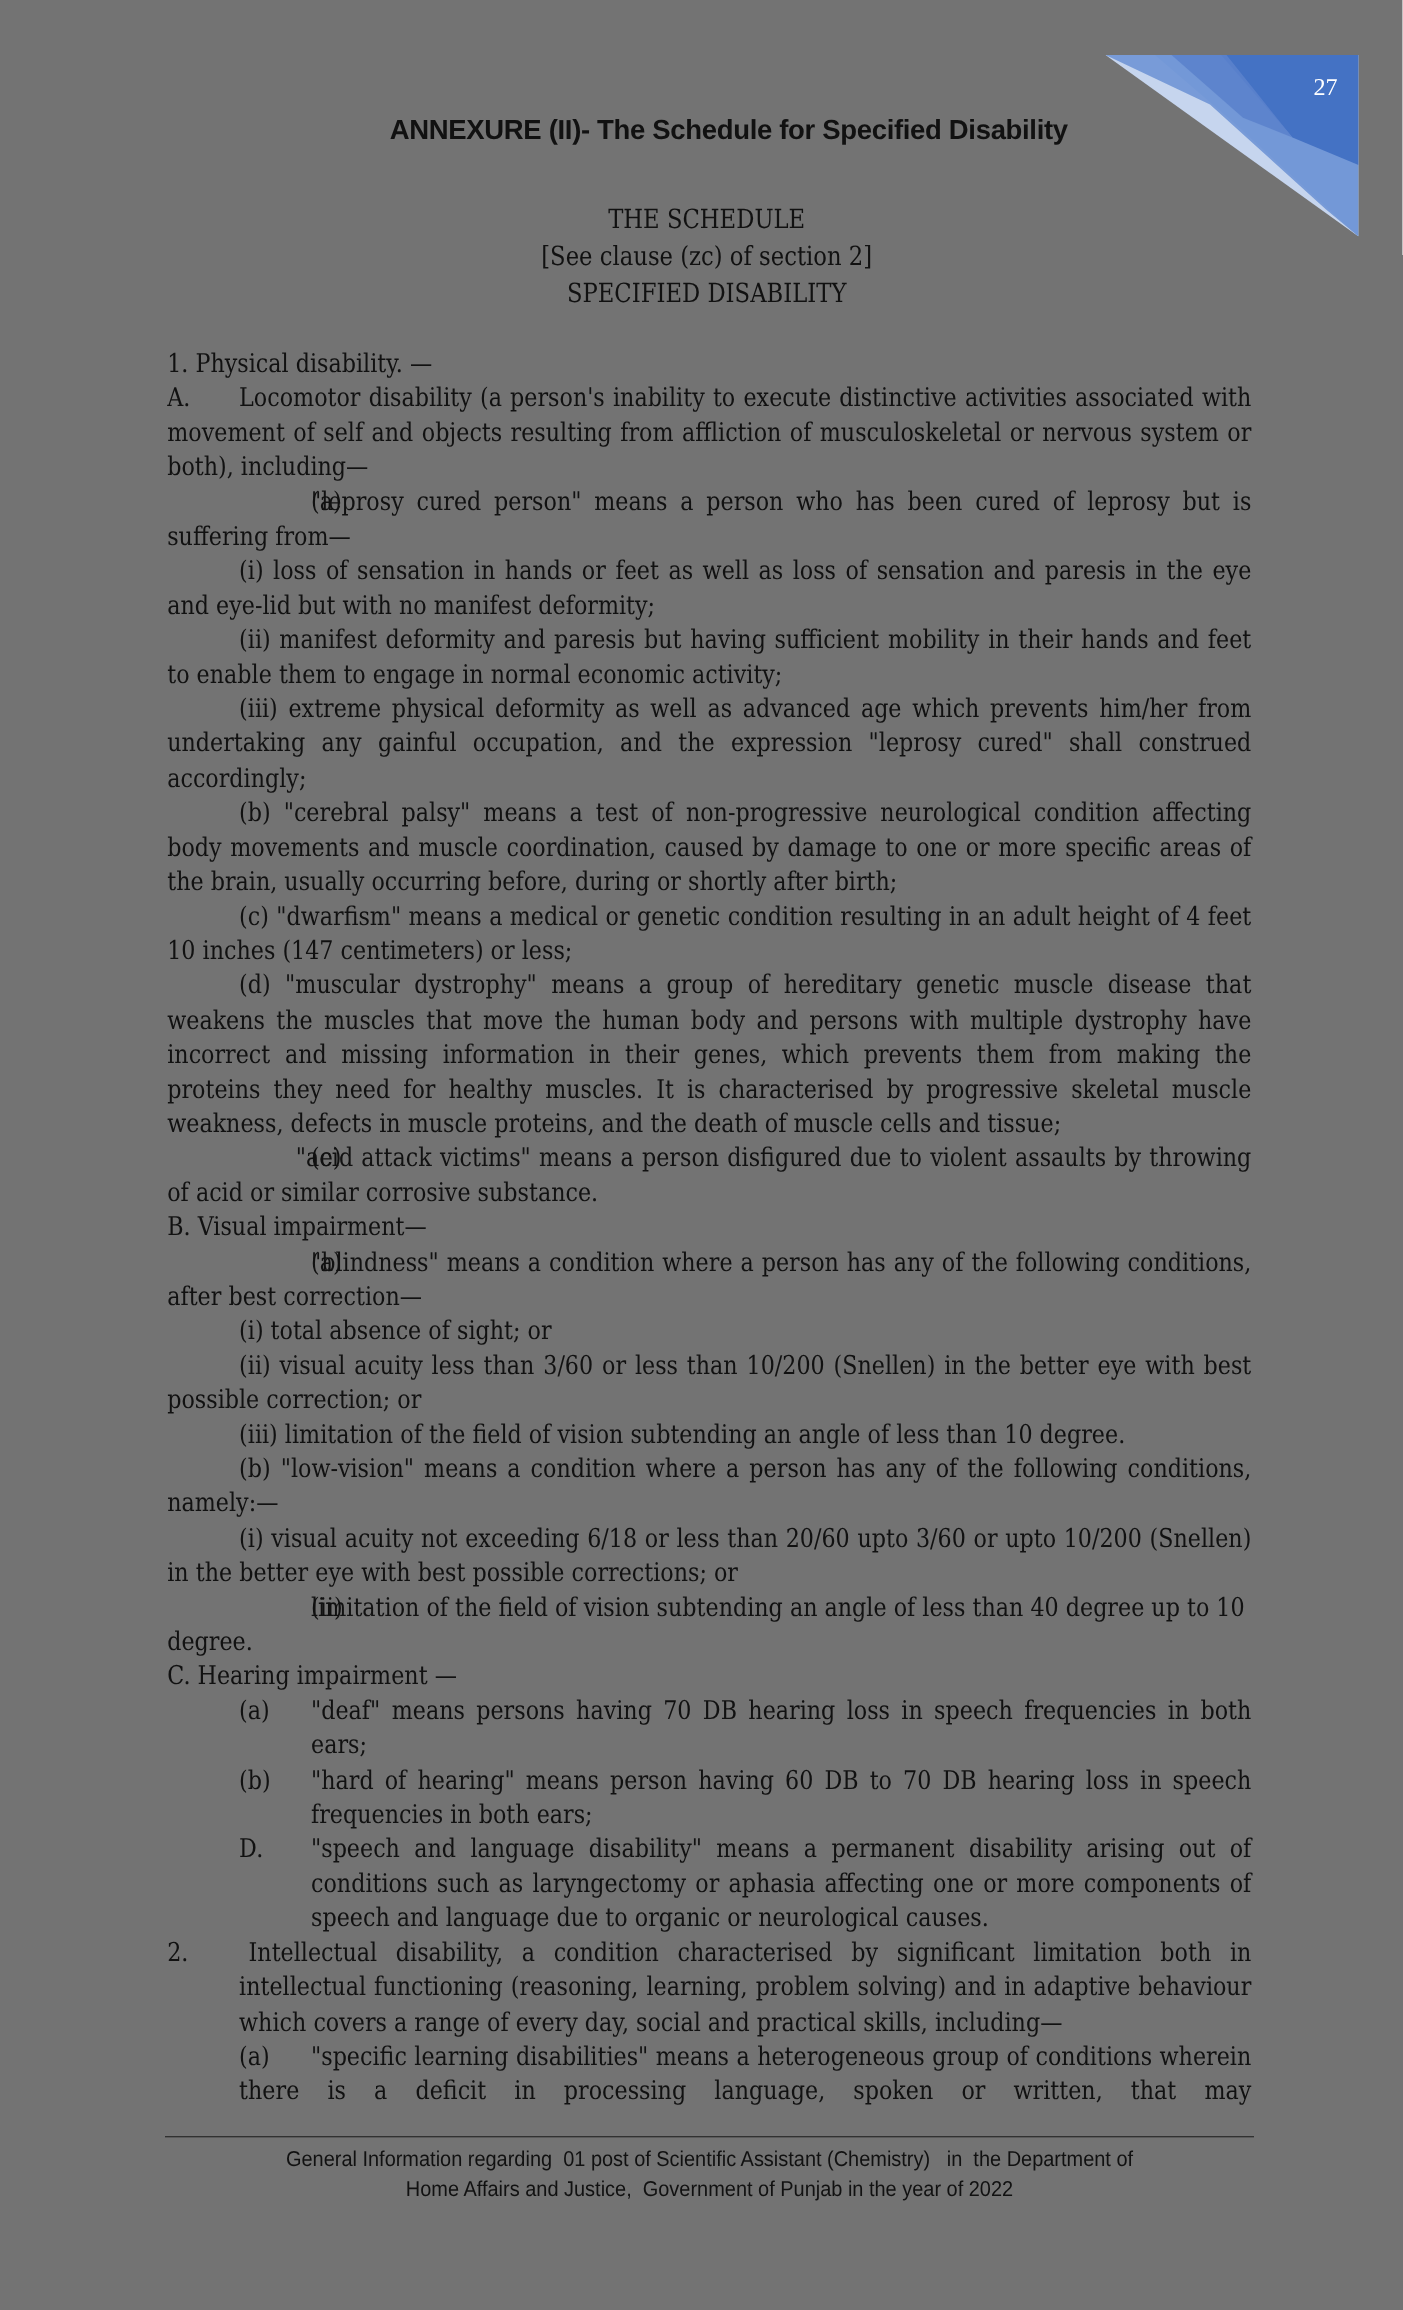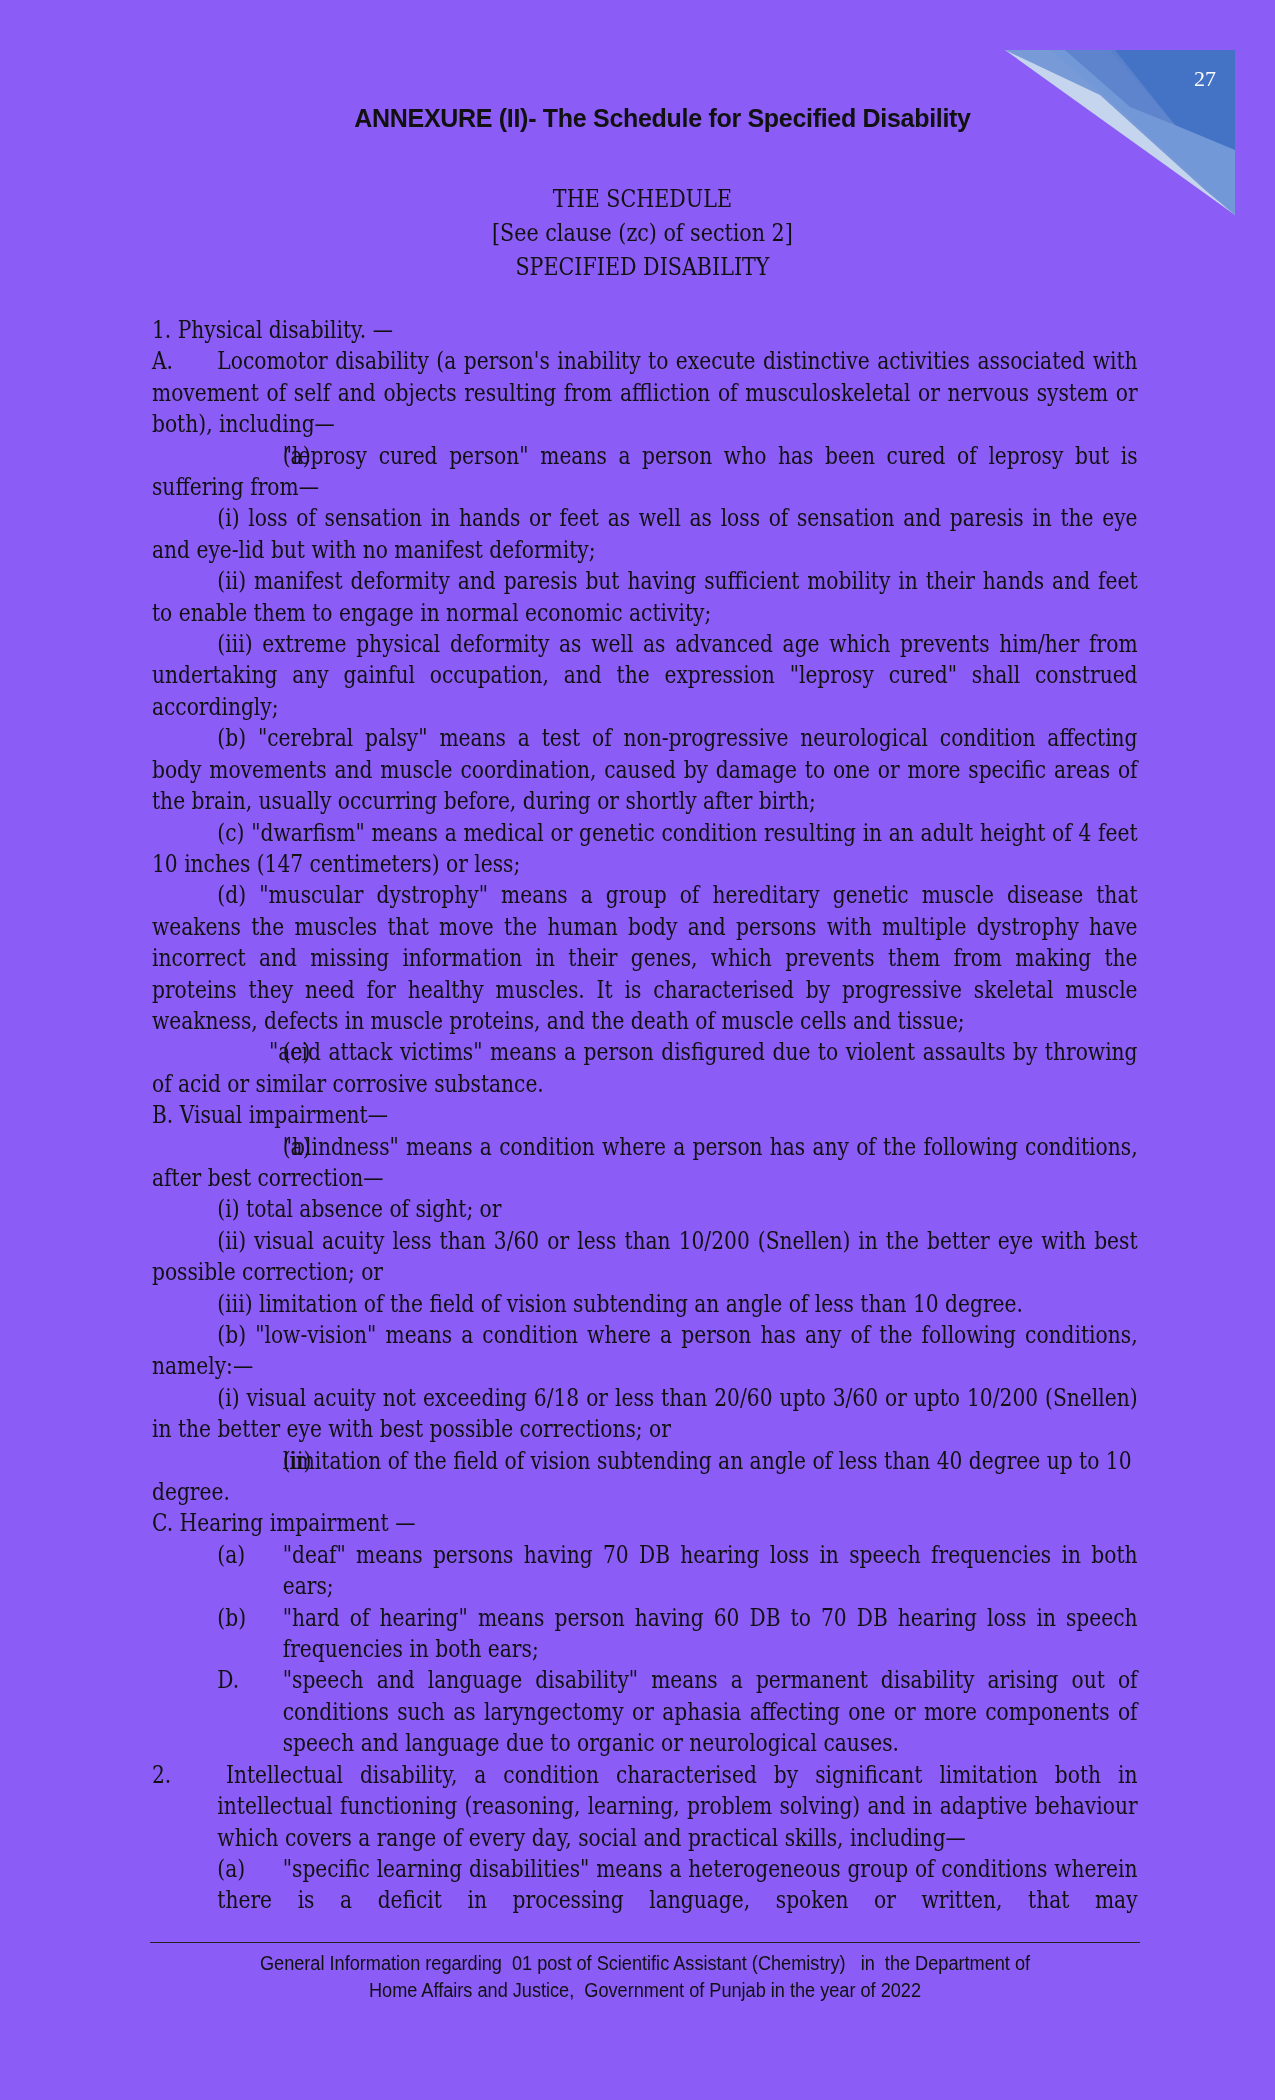--- a/index.html
+++ b/index.html
@@ -1,17 +1,17 @@
 <!DOCTYPE html>
 <html><head>
   <meta charset="utf-8">
   <style>
     html, body { margin: 0; padding: 0; background: #ffffff; }
     body { width: 1275px; height: 2100px; position: relative; overflow: hidden; }
-    .page { position: absolute; left: 0; top: 0; width: 1275px; height: 2100px; background: #8b5cf6; }
+    .page { position: absolute; left: 0; top: 0; width: 1275px; height: 2100px; background: #737373; }
     .corner { position: absolute; left: 1005px; top: 50px; width: 230px; height: 165px; }
     .page-number {
       position: absolute; left: 1180px; top: 66px; width: 50px; text-align: center;
       font-family: "Liberation Serif", serif; font-size: 22px; color: #ffffff;
     }
     .annex-title {
       position: absolute; left: 0; top: 104px; width: 1325px; text-align: center;
       font-family: "Liberation Sans", sans-serif; font-weight: bold; font-size: 25px; color: #111;
       letter-spacing: -0.3px;
     }

